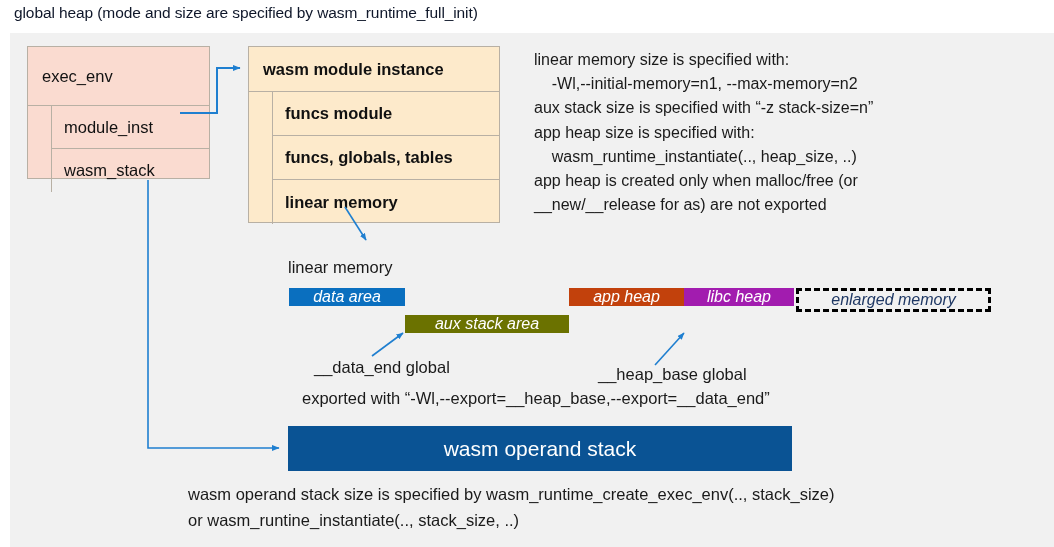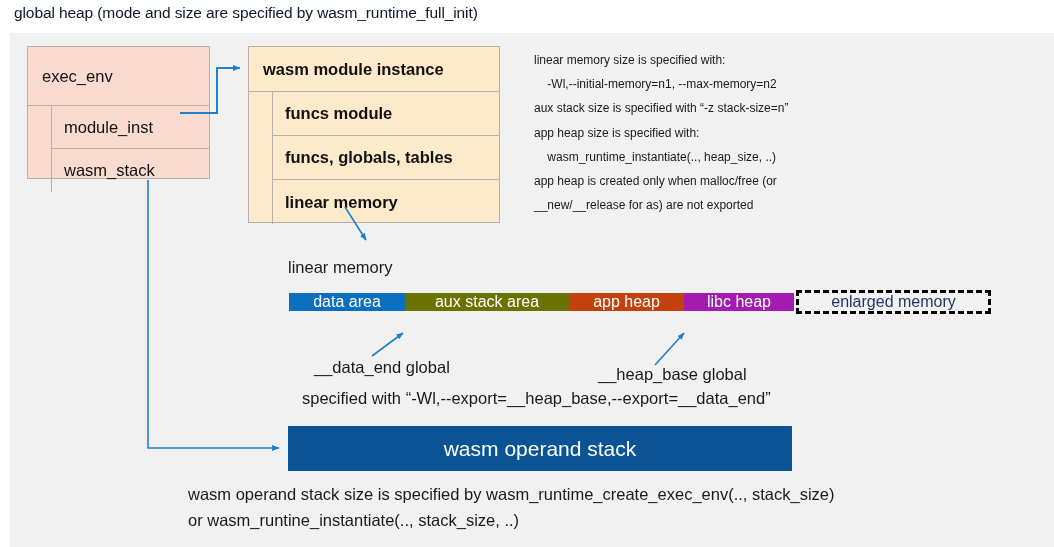--- a/index.html
+++ b/index.html
@@ -92,42 +92,43 @@
     background: #fdeacb;
   }
   #module-inst-box .hdr { height: 45px; }
   #module-inst-box .row { height: 44px; }
 
   
   #note-right {
     position: absolute;
     left: 534px;
     top: 48px;
-    font-size: 12px;
+    font-size: 16px;
     line-height: 24.2px;
     color: #1a1a1a;
     white-space: pre;
   }
   
   #linmem-label {
     position: absolute;
     left: 288px;
     top: 258px;
     font-size: 16.5px;
     color: #1a1a1a;
     white-space: nowrap;
   }
   
   #membar {
     position: absolute;
     left: 289px;
     top: 288px;
     height: 28px;
     display: flex;
-    align-items: center;
+    align-items: flex-start;
+    font-style: italic;
   }
   .seg {
     display: flex;
     align-items: center;
     justify-content: center;
     font-size: 16px;
     color: #ffffff;
     box-sizing: border-box;
     white-space: nowrap;
   }
@@ -215,29 +216,29 @@
 aux stack size is specified with “-z stack-size=n”
 app heap size is specified with:
     wasm_runtime_instantiate(.., heap_size, ..)
 app heap is created only when malloc/free (or
 __new/__release for as) are not exported</div>
 
   <div id="linmem-label">linear memory</div>
 
   <div id="membar">
     <div class="seg" style="width: 116px; background: rgb(10, 111, 191);">data area</div>
-    <div class="seg" style="width: 164px; background: rgb(107, 114, 0);">aux stack area</div>
+    <div class="seg" style="width: 164px; background: rgb(107, 114, 0); margin-top: 27px;">aux stack area</div>
     <div class="seg" style="width: 115px; background: #c2410c;">app heap</div>
     <div class="seg" style="width: 110px; background: #a21caf;">libc heap</div>
     <div class="seg dashed" style="width: 195px; background: rgb(241, 241, 241); border-color: rgb(0, 0, 0); color: rgb(31, 56, 100);">enlarged memory</div>
   </div>
 
   <div class="anno" id="anno-data-end">__data_end global</div>
   <div class="anno" id="anno-heap-base">__heap_base global</div>
-  <div class="anno" id="anno-export">specified with “-Wl,--export=__heap_base,--export=__data_end”</div>
+  <div class="anno" id="anno-export">exported with “-Wl,--export=__heap_base,--export=__data_end”</div>
 
   <div id="operand-stack" style="background: rgb(10, 83, 148);">wasm operand stack</div>
 
   <div id="note-bottom">wasm operand stack size is specified by wasm_runtime_create_exec_env(.., stack_size)
 or wasm_runtine_instantiate(.., stack_size, ..)</div>
 
   <svg id="wires" viewBox="0 0 1054 547" xmlns="http://www.w3.org/2000/svg">
     <defs>
       <marker id="arrowBlue" markerWidth="9" markerHeight="9" refX="7.4" refY="3.2" orient="auto" markerUnits="userSpaceOnUse">
         <path d="M0,0 L8,3.2 L0,6.4 Z" fill="#1f7fd0"></path>

